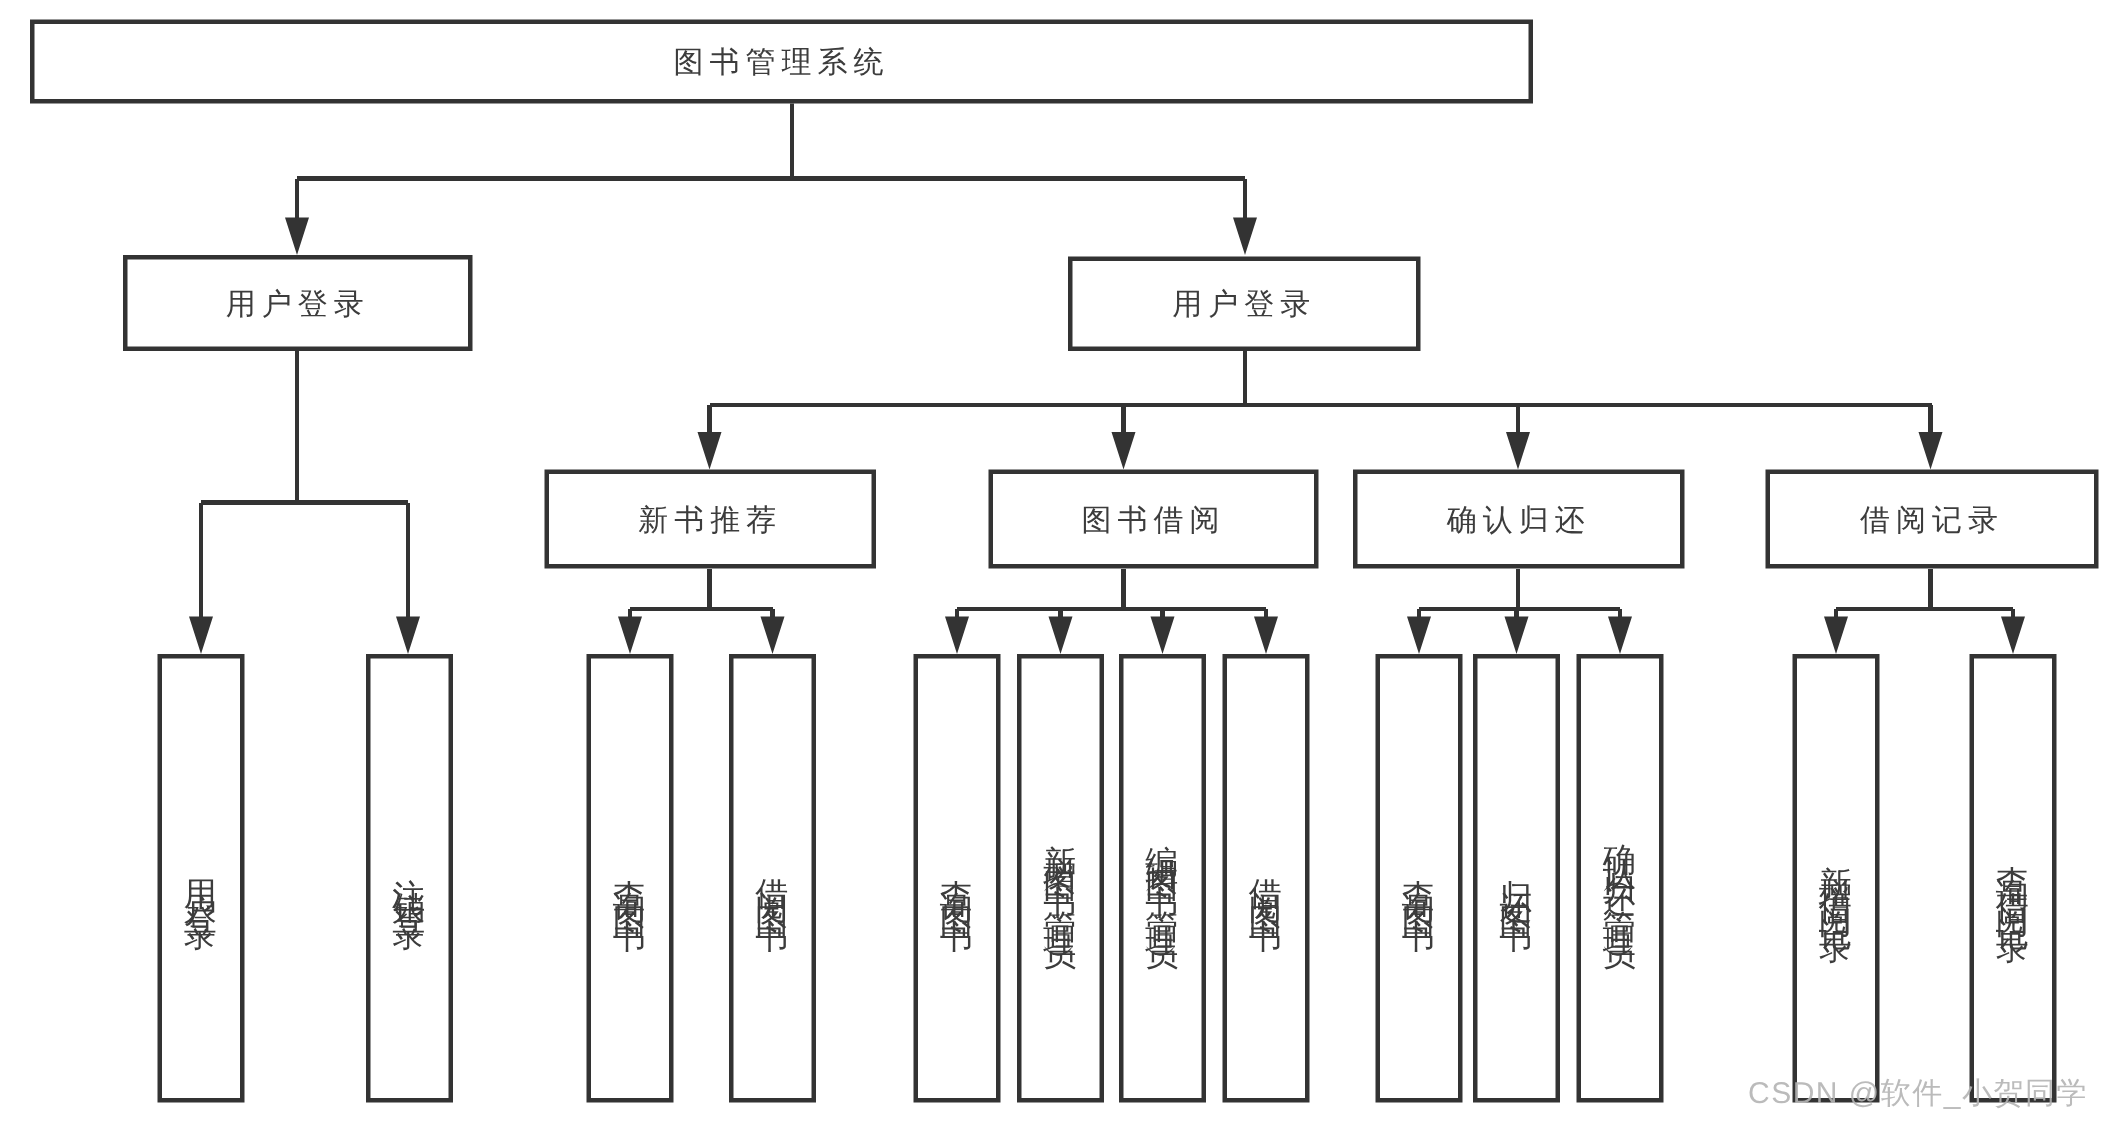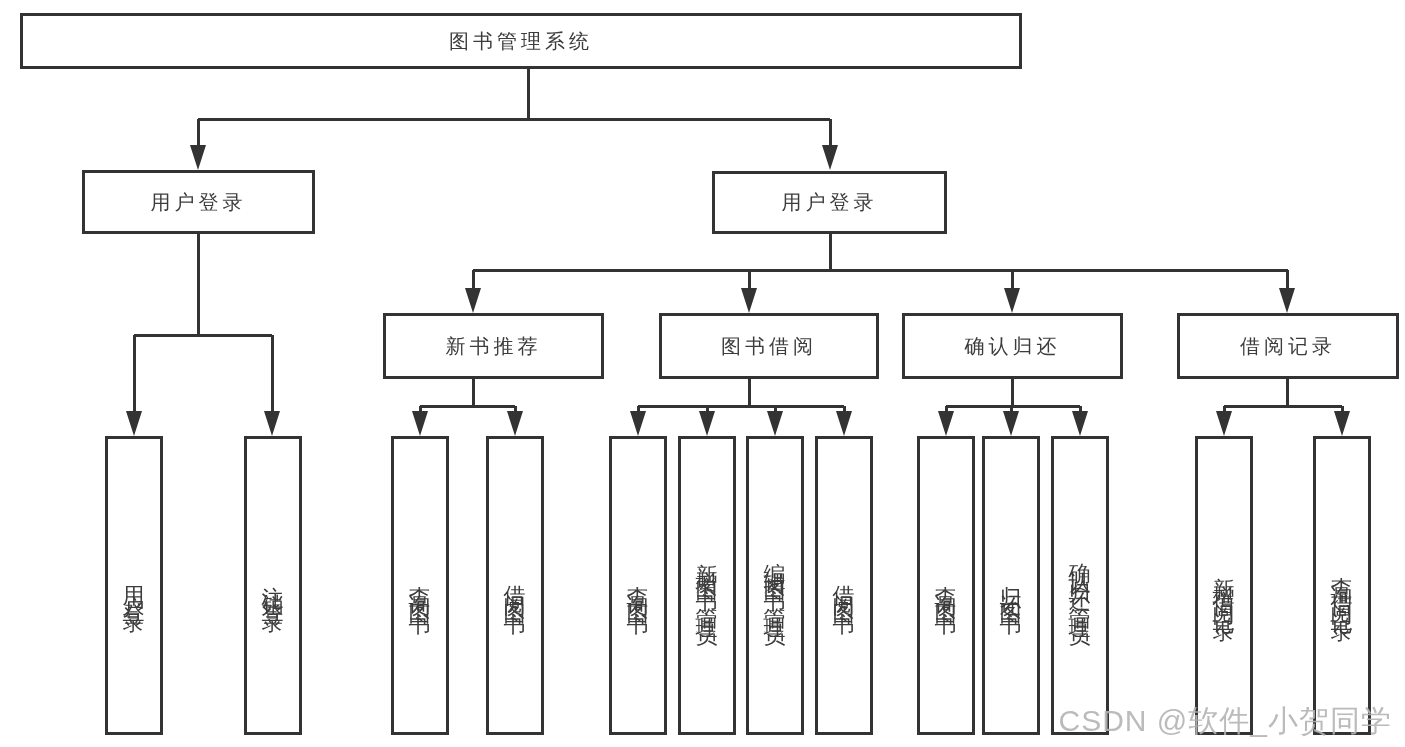--- a/index.html
+++ b/index.html
@@ -14,31 +14,31 @@
   }
   .node.h{font-size:20px;letter-spacing:4px;white-space:nowrap;}
   .node.v{top:436px;width:58px;height:299px;}
   .node.v .vtext{
     writing-mode:vertical-rl;text-orientation:mixed;
     font-size:22px;letter-spacing:9px;line-height:1.05;
   }
   .n-root{left:20px;top:13px;width:1002px;height:56px;}
   .n-l2a{left:82px;top:170px;width:233px;height:64px;}
   .n-l2b{left:712px;top:171px;width:235px;height:63px;}
-  .n-l3a{left:383px;top:313px;width:221px;height:66px;}
+  .n-l3a{left:363px;top:313px;width:221px;height:66px;}
   .n-l3b{left:659px;top:313px;width:220px;height:66px;}
   .n-l3c{left:902px;top:313px;width:221px;height:66px;}
   .n-l3d{left:1177px;top:313px;width:222px;height:66px;}
   .n-v1{left:105px;}  .n-v2{left:244px;}  .n-v3{left:391px;}  .n-v4{left:486px;}
   .n-v5{left:609px;}  .n-v6{left:678px;}  .n-v7{left:746px;}  .n-v8{left:815px;}
   .n-v9{left:917px;}  .n-v10{left:982px;} .n-v11{left:1051px;}.n-v12{left:1195px;}
   .n-v13{left:1313px;}
   .watermark{
     position:absolute;right:13px;bottom:5px;z-index:3;
-    font-size:30px;color:#b4b4b4;letter-spacing:1px;opacity:0.9;white-space:nowrap;text-align:center;
+    font-size:20px;color:#b4b4b4;letter-spacing:1px;opacity:0.9;white-space:nowrap;text-align:center;
   }
 </style>
 </head>
 <body>
 
 <div class="stage">
 
   <svg class="connectors" width="1405" height="747" viewBox="0 0 1405 747" aria-hidden="true">
     <g stroke="#333333" stroke-width="3" fill="none" shape-rendering="crispEdges">
       <path d="M528 68 V119 M198 119 H830 M198 119 V150 M830 119 V150"></path>

